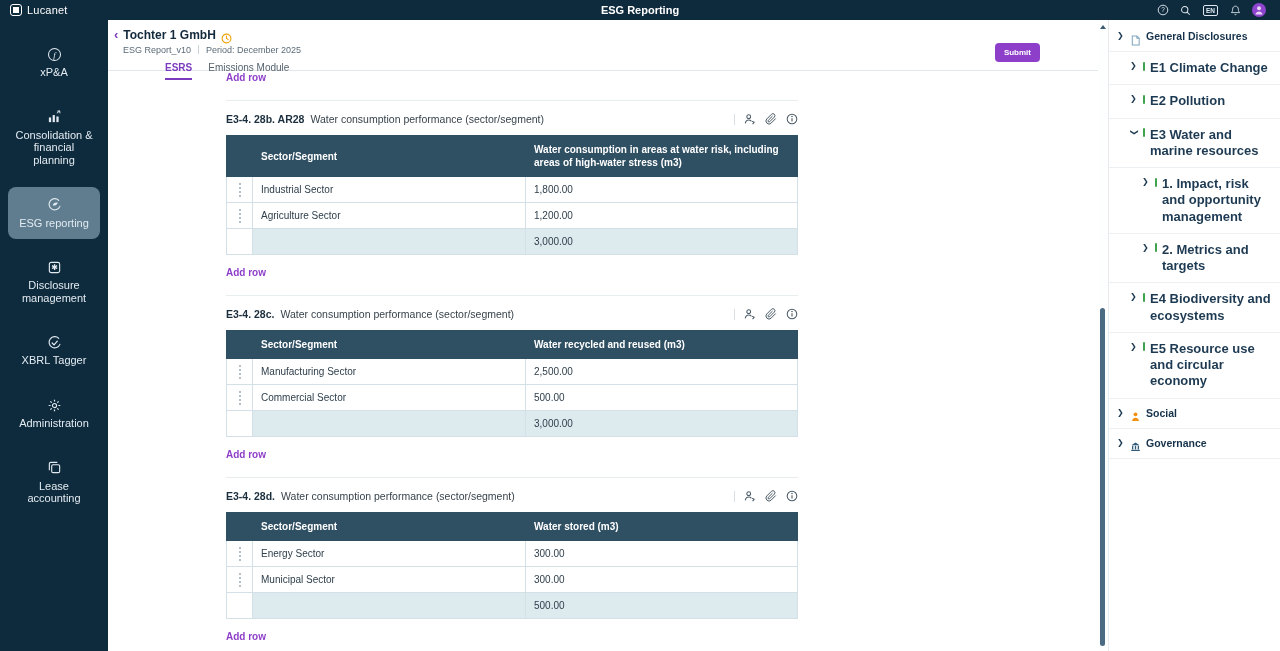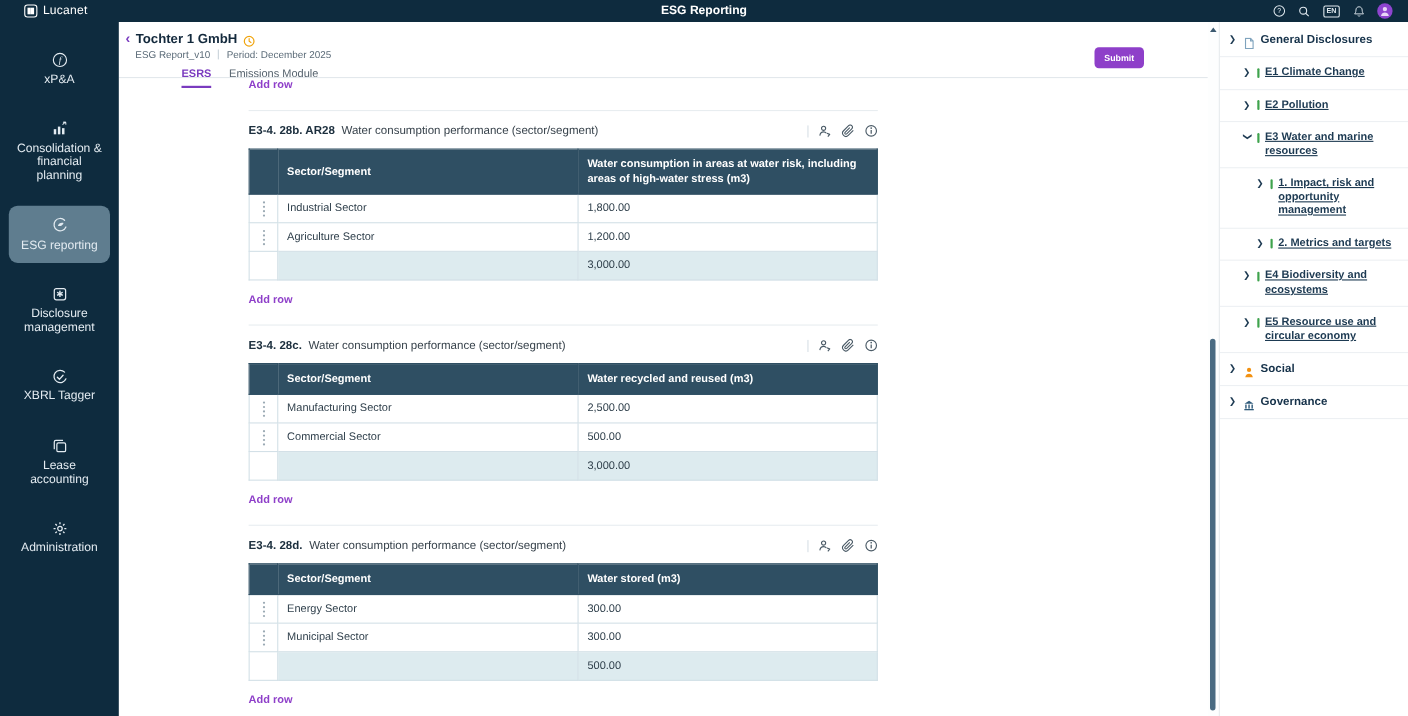--- a/index.html
+++ b/index.html
@@ -1,21 +1,21 @@
 <!DOCTYPE html>
 <html><head>
 <meta charset="utf-8">
 <style>
   * { margin:0; padding:0; box-sizing:border-box; }
   html,body { width:1280px; height:651px; overflow:hidden; }
   body { font-family:"Liberation Sans", sans-serif; background:#fff; position:relative; color:#16324a; }
 
   
   .topbar { position:absolute; left:0; top:0; width:1280px; height:20px; background:#0e2b3e; display:flex; align-items:center; color:#fff; z-index:30; }
-  .brand { display:flex; align-items:center; gap:5px; padding-left:22px; }
+  .brand { display:flex; align-items:center; gap:5px; padding-left:10px; }
   .brand-mark { width:12px; height:12px; border:1.4px solid #fff; border-radius:3px; position:relative; }
   .brand-mark:before { content:""; position:absolute; left:2px; top:2px; width:3px; height:6px; background:#fff; }
   .brand-mark:after { content:""; position:absolute; right:2px; bottom:2px; width:3px; height:6px; background:#fff; }
   .brand-name { font-size:11px; letter-spacing:.2px; }
   .app-title { position:absolute; left:0; right:0; text-align:center; font-size:11px; font-weight:bold; pointer-events:none; }
   .topbar-right { margin-left:auto; display:flex; align-items:center; gap:11px; padding-right:14px; z-index:2; }
   .tb-ic { width:12px; height:12px; display:flex; align-items:center; justify-content:center; color:#dfe8ee; cursor:pointer; }
   .lang-chip { border:1px solid #dfe8ee; border-radius:2px; font-size:6.5px; font-weight:bold; padding:1px 2px; color:#dfe8ee; }
   .avatar { width:14px; height:14px; border-radius:50%; background:#8e44cf; display:flex; align-items:center; justify-content:center; }
 
@@ -67,21 +67,21 @@
   .vscroll { position:absolute; left:1098px; top:20px; width:10px; height:631px; background:#fdfefe; z-index:6; }
   .vscroll .up { position:absolute; top:5px; left:2px; width:0; height:0; border-left:3px solid transparent; border-right:3px solid transparent; border-bottom:4px solid #3c5a70; cursor:pointer; }
   .vscroll .thumb { position:absolute; left:2px; top:288px; width:5px; height:338px; border-radius:3px; background:#4a6b82; cursor:grab; }
 
   
   .rightnav { position:absolute; left:1108px; top:20px; width:172px; height:631px; background:#fff; border-left:1px solid #e7ebee; padding-top:2px; z-index:10; }
   .tree-item { display:flex; align-items:flex-start; gap:5px; padding:8px 6px 8px 8px; border-bottom:1px solid #edf0f3; cursor:pointer; line-height:1.25; }
   .tree-item.l1 { padding-left:21px; }
   .tree-item.l2 { padding-left:33px; }
   .tree-item .lbl { font-weight:bold; color:#16324a; font-size:10.5px; }
-  .tree-item.small .lbl { font-size:10px; color:#1d3a52;text-decoration:underline; }
+  .tree-item.small .lbl { font-size:13px; color:#1d3a52; }
   .chev { font-size:8px; color:#1d3a52; width:8px; flex-shrink:0; margin-top:1px; }
   .tree-ic { width:11px; height:11px; flex-shrink:0; margin-top:0.5px; }
   .gbar { width:2px; height:9px; background:#3fa34d; flex-shrink:0; margin-top:1.5px; border-radius:1px; }
 </style>
 </head>
 <body>
 
 <div class="topbar">
   <div class="brand">
     <span class="brand-mark"></span>
@@ -161,34 +161,34 @@
       <svg viewBox="0 0 16 16" width="15" height="15">
           <path d="M12.5 3.5A6 6 0 1 0 13.8 10" fill="none" stroke="currentColor" stroke-width="1.2" stroke-linecap="round"></path>
           <path d="M5.5 8.5l2 2 3.5-4" fill="none" stroke="currentColor" stroke-width="1.3" stroke-linecap="round"></path>
         </svg>
     </span>
     <span>XBRL Tagger</span>
   </div>
   <div class="nav-item">
     <span class="nav-ic">
       <svg viewBox="0 0 16 16" width="15" height="15">
+          <circle cx="8" cy="8" r="2.2" fill="none" stroke="currentColor" stroke-width="1.2"></circle>
+          <path d="M8 1.8v2M8 12.2v2M1.8 8h2M12.2 8h2M3.6 3.6l1.4 1.4M11 11l1.4 1.4M12.4 3.6L11 5M5 11l-1.4 1.4" stroke="currentColor" stroke-width="1.3"></path>
+        </svg>
+    </span>
+    <span>Administration</span>
+  </div>
+  <div class="nav-item">
+    <span class="nav-ic">
+      <svg viewBox="0 0 16 16" width="15" height="15">
           <rect x="5" y="5" width="8.5" height="8.5" rx="1.5" fill="none" stroke="currentColor" stroke-width="1.2"></rect>
           <path d="M11 2.5H4A1.5 1.5 0 0 0 2.5 4v7" fill="none" stroke="currentColor" stroke-width="1.2"></path>
         </svg>
     </span>
     <span>Lease accounting</span>
-  </div>
-  <div class="nav-item">
-    <span class="nav-ic">
-      <svg viewBox="0 0 16 16" width="15" height="15">
-          <circle cx="8" cy="8" r="2.2" fill="none" stroke="currentColor" stroke-width="1.2"></circle>
-          <path d="M8 1.8v2M8 12.2v2M1.8 8h2M12.2 8h2M3.6 3.6l1.4 1.4M11 11l1.4 1.4M12.4 3.6L11 5M5 11l-1.4 1.4" stroke="currentColor" stroke-width="1.3"></path>
-        </svg>
-    </span>
-    <span>Administration</span>
   </div>
 </div>
 
 <div class="main">
   <div class="main-header">
     <div class="mh-title-row">
       <span class="back-chip">‹</span>
       <span class="doc-title">Tochter 1 GmbH</span>
       <span class="clock-ic">
         <svg viewBox="0 0 12 12" width="11" height="11">

